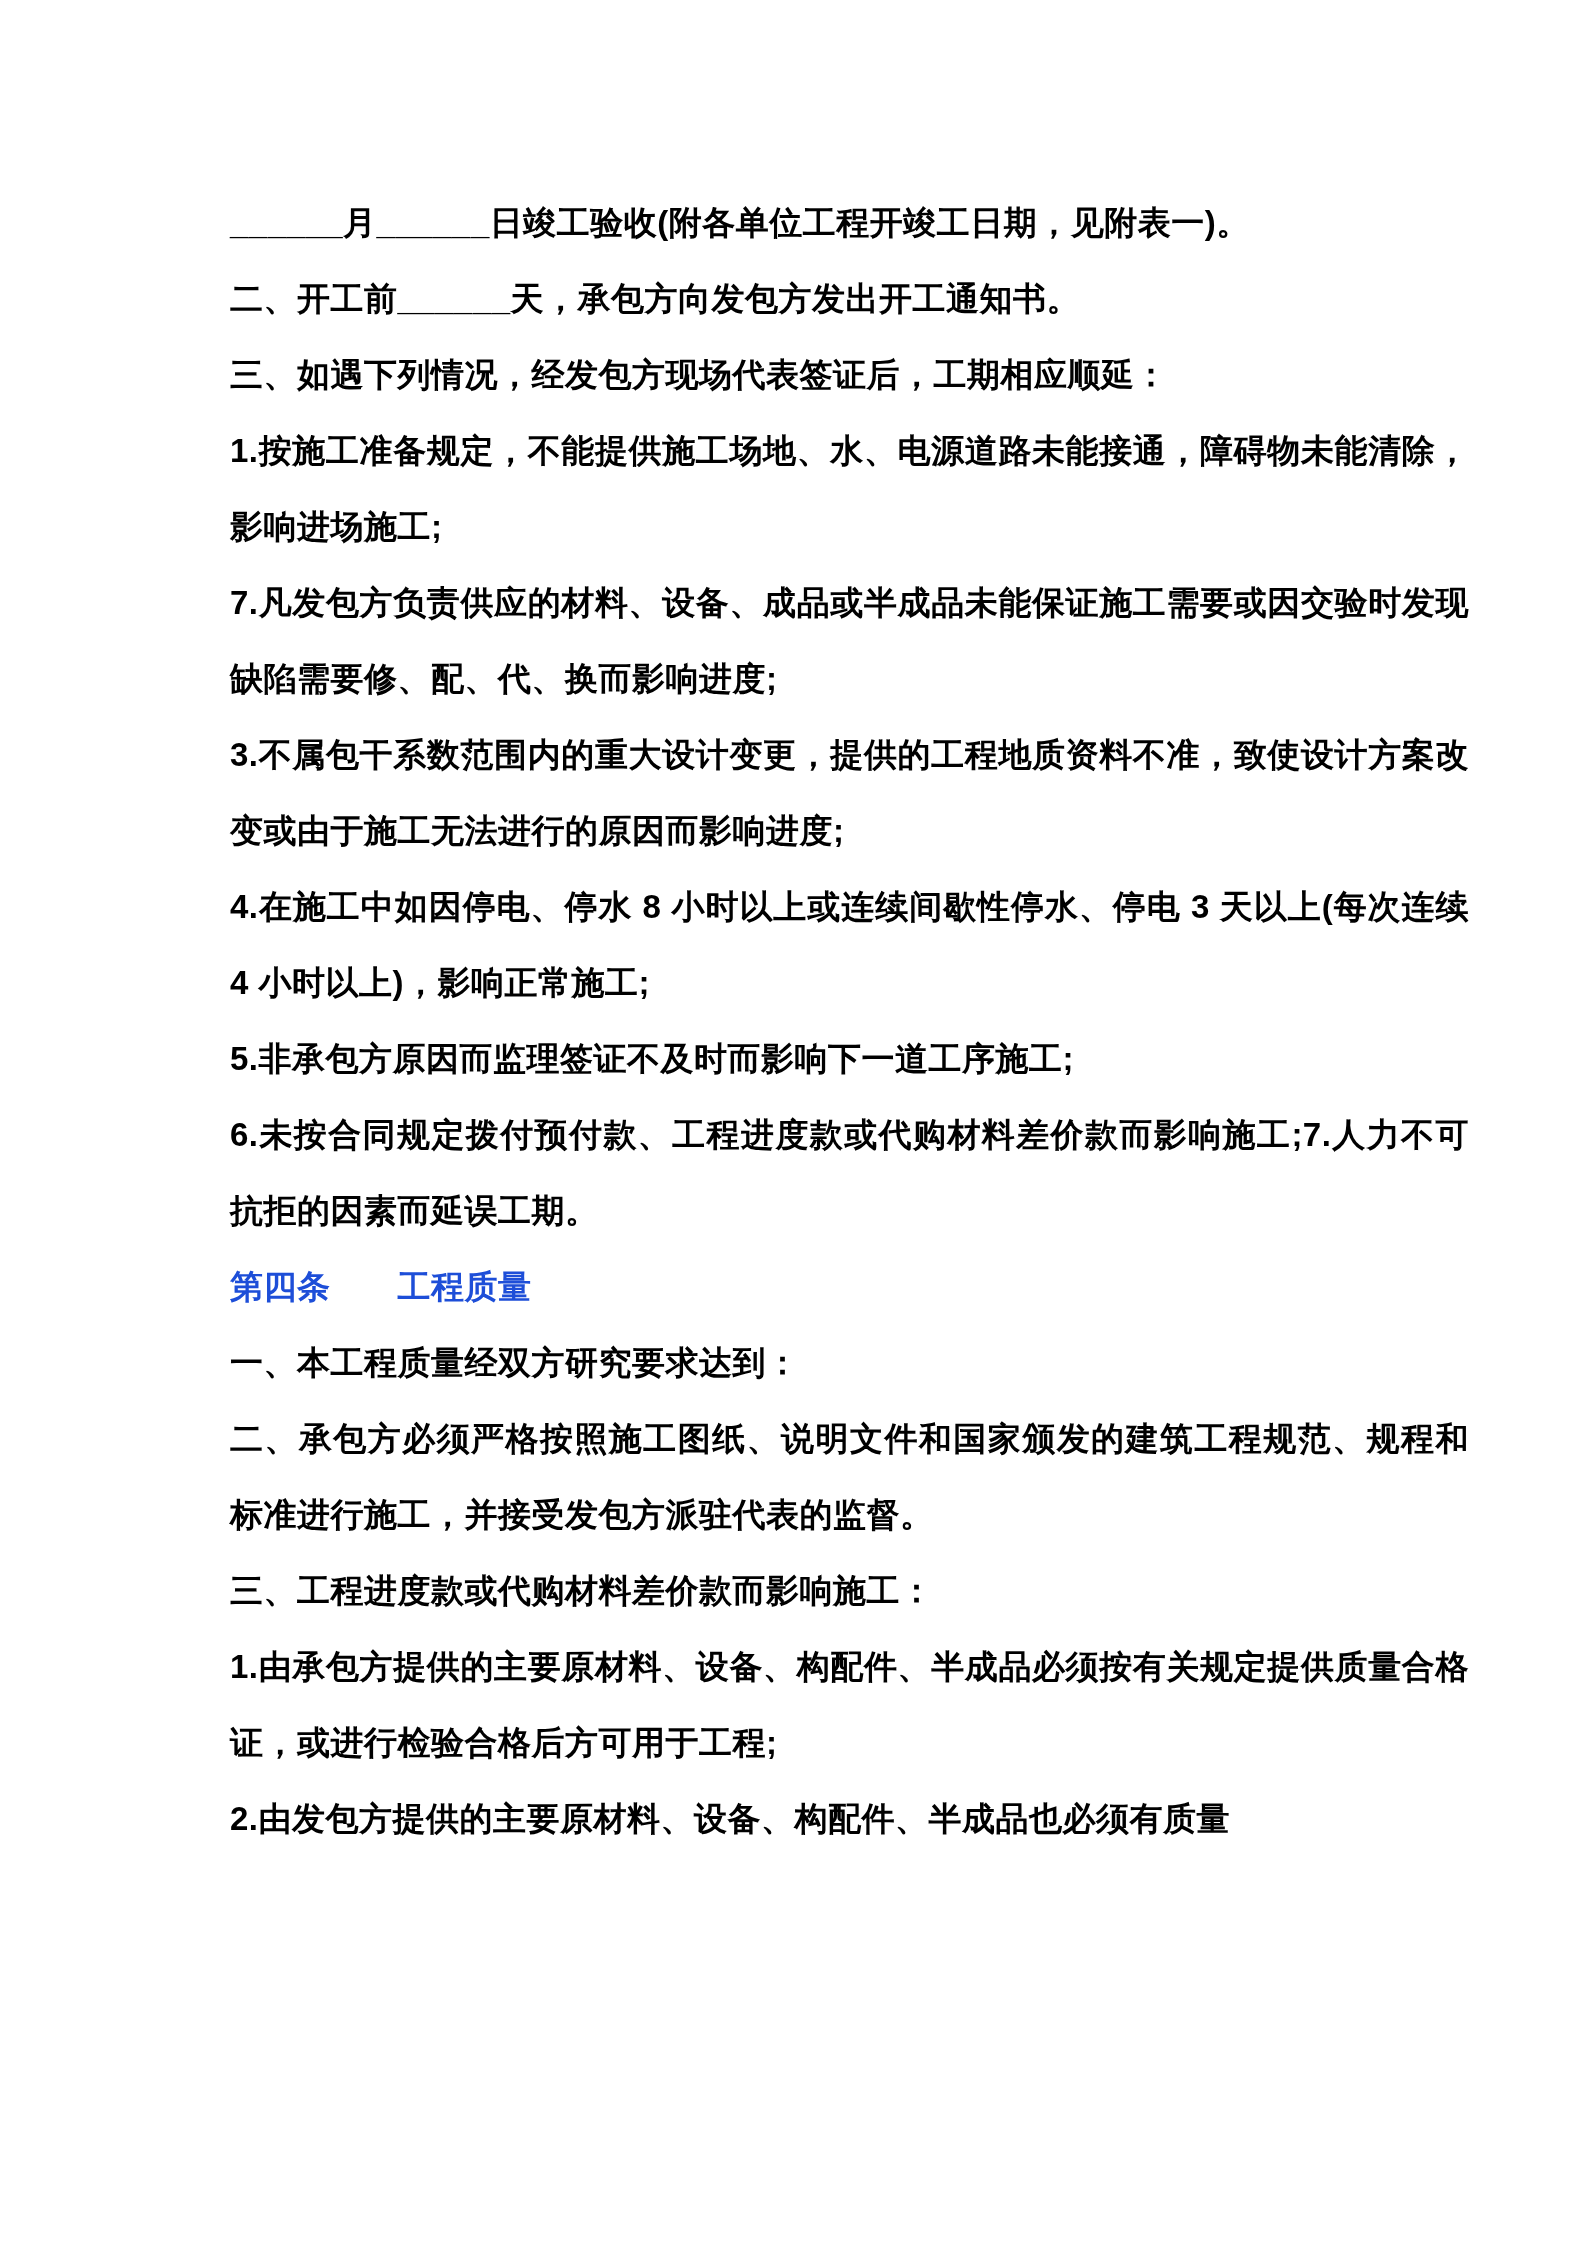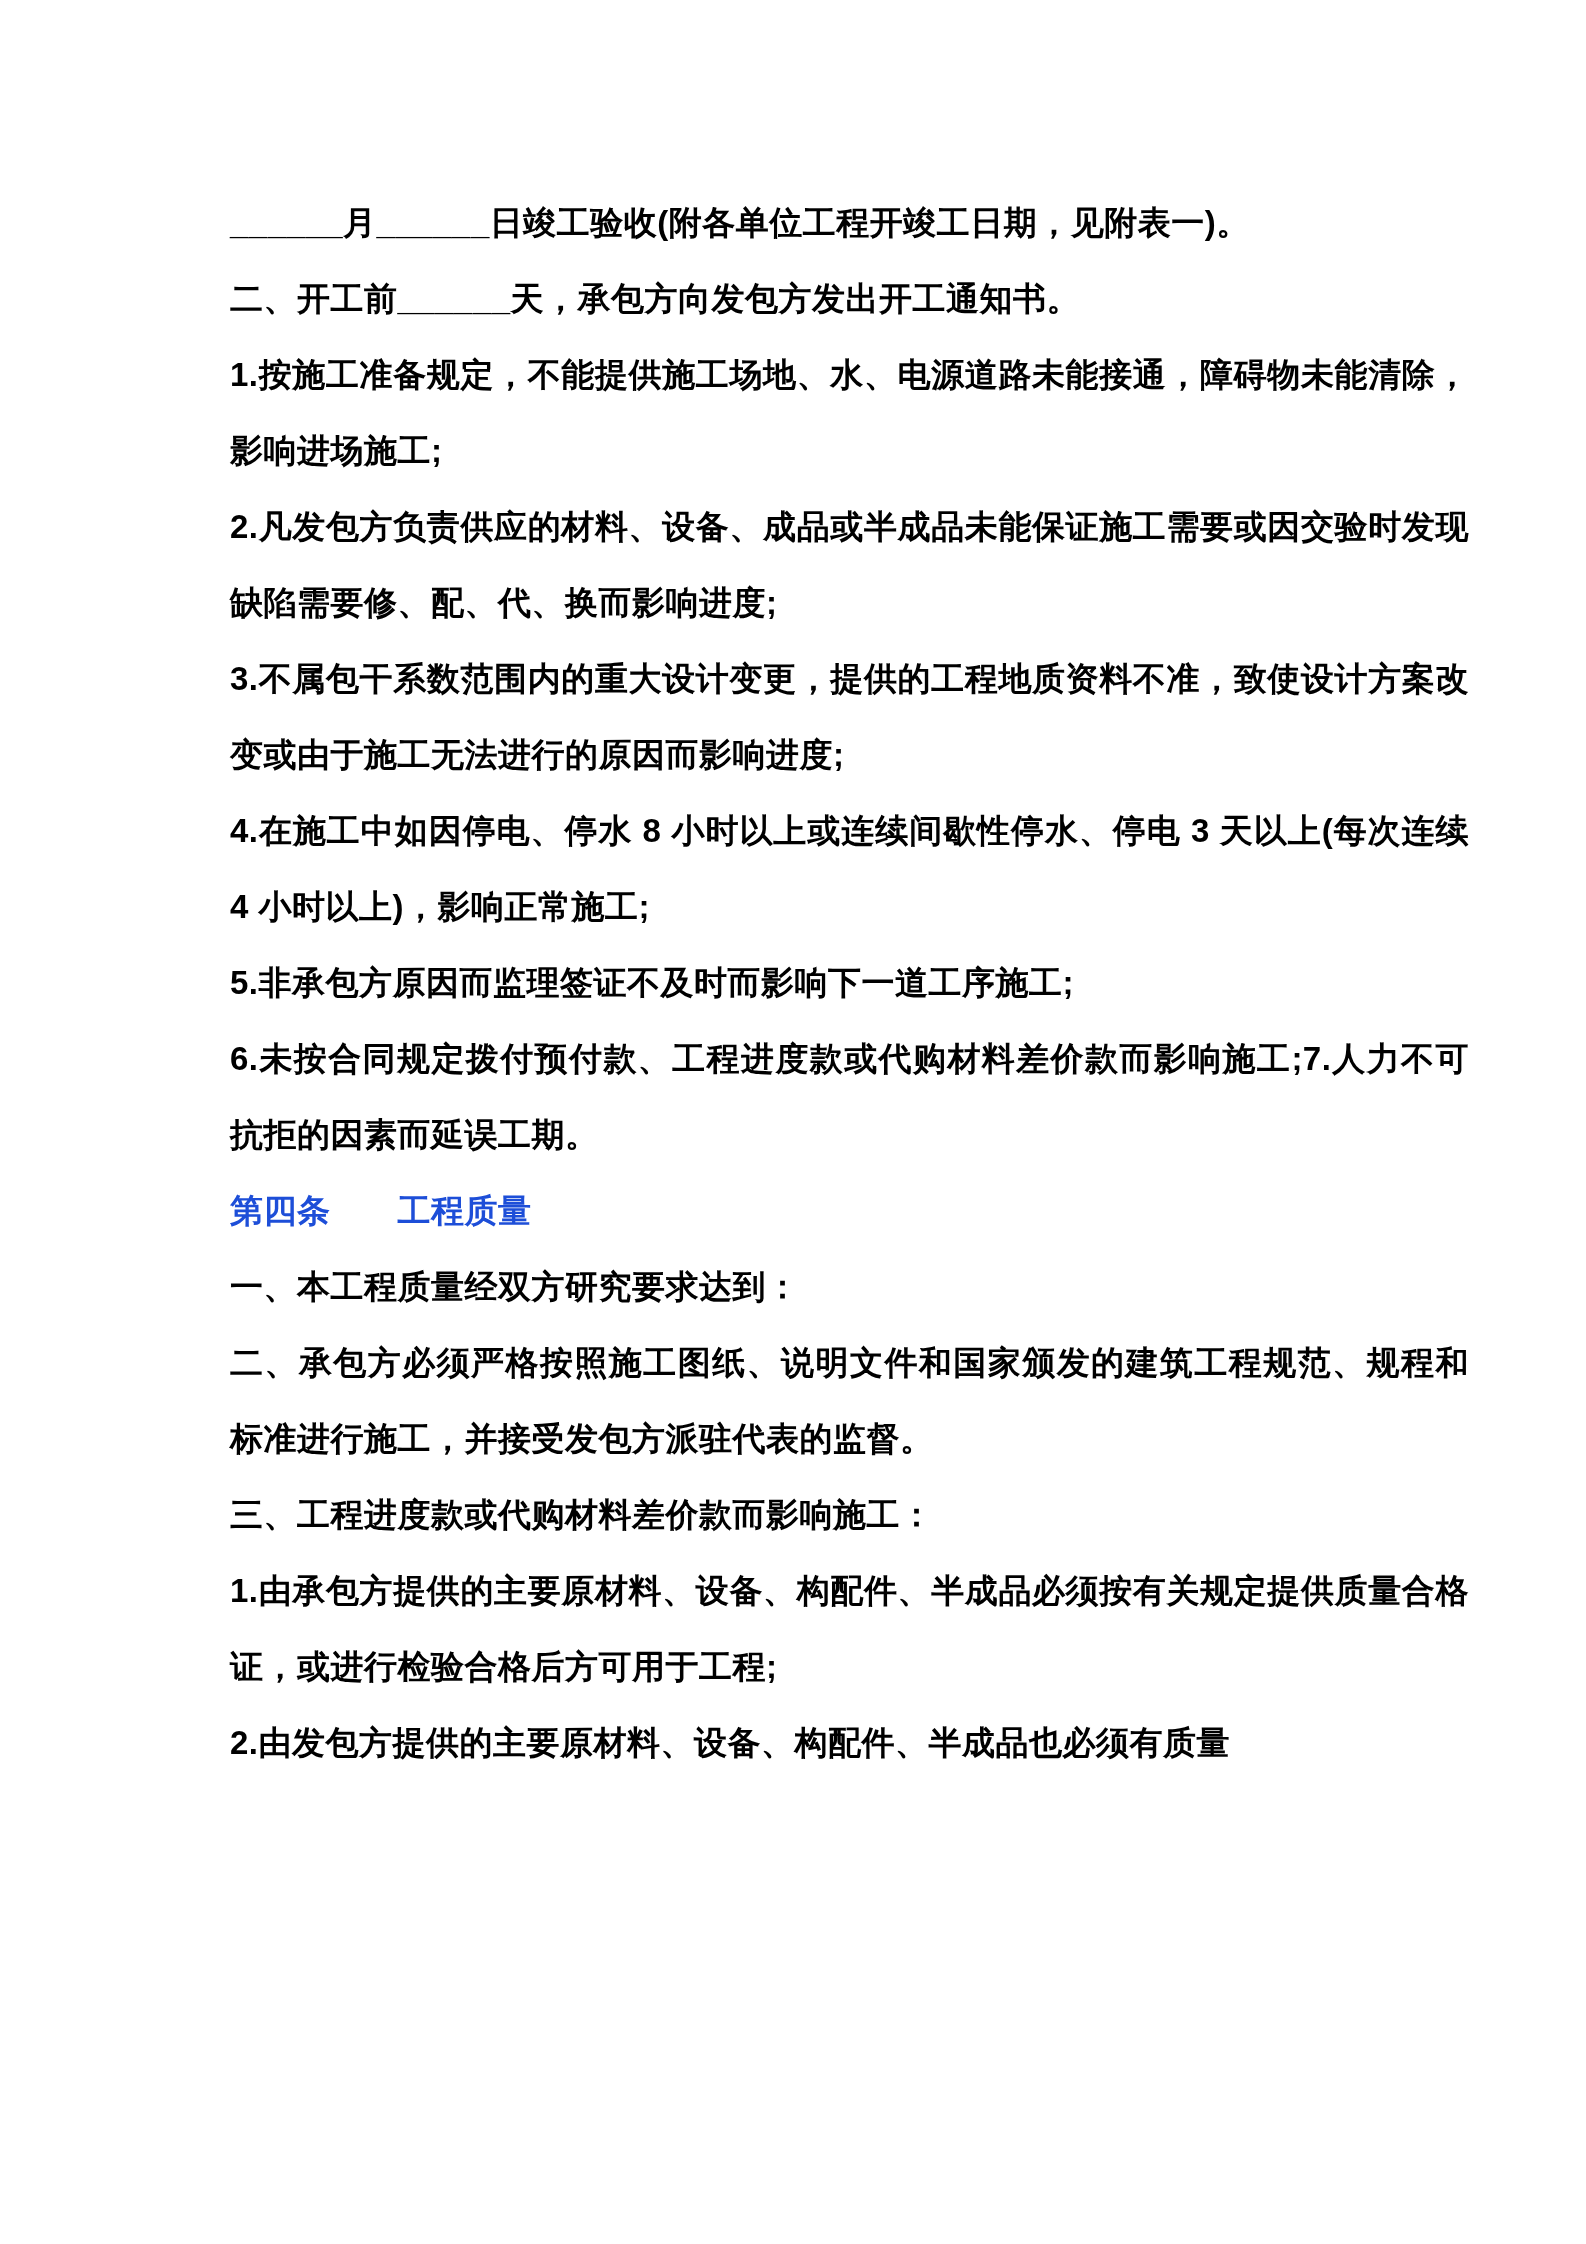--- a/index.html
+++ b/index.html
@@ -51,24 +51,25 @@
 </head>
 <body>
 
 <div class="page">
   <div class="doc-body">
 
     <p class="para">______月______日竣工验收(附各单位工程开竣工日期，见附表一)。</p>
 
     <p class="para sp-1">二、开工前______天，承包方向发包方发出开工通知书。</p>
 
+    <p class="para sp-1">三、如遇下列情况，经发包方现场代表签证后，工期相应顺延：</p>
 
     <p class="para sp-1">1.按施工准备规定，不能提供施工场地、水、电源道路未能接通，障碍物未能清除，影响进场施工;</p>
 
-    <p class="para sp-1">2.凡发包方负责供应的材料、设备、成品或半成品未能保证施工需要或因交验时发现缺陷需要修、配、代、换而影响进度;</p>
+    <p class="para sp-1">7.凡发包方负责供应的材料、设备、成品或半成品未能保证施工需要或因交验时发现缺陷需要修、配、代、换而影响进度;</p>
 
     <p class="para sp-1">3.不属包干系数范围内的重大设计变更，提供的工程地质资料不准，致使设计方案改变或由于施工无法进行的原因而影响进度;</p>
 
     <p class="para sp-1">4.在施工中如因停电、停水 8 小时以上或连续间歇性停水、停电 3 天以上(每次连续 4 小时以上)，影响正常施工;</p>
 
     <p class="para sp-1">5.非承包方原因而监理签证不及时而影响下一道工序施工;</p>
 
     <p class="para sp-1">6.未按合同规定拨付预付款、工程进度款或代购材料差价款而影响施工;7.人力不可抗拒的因素而延误工期。</p>
 
     <p class="heading sp-1">第四条　　工程质量</p>

